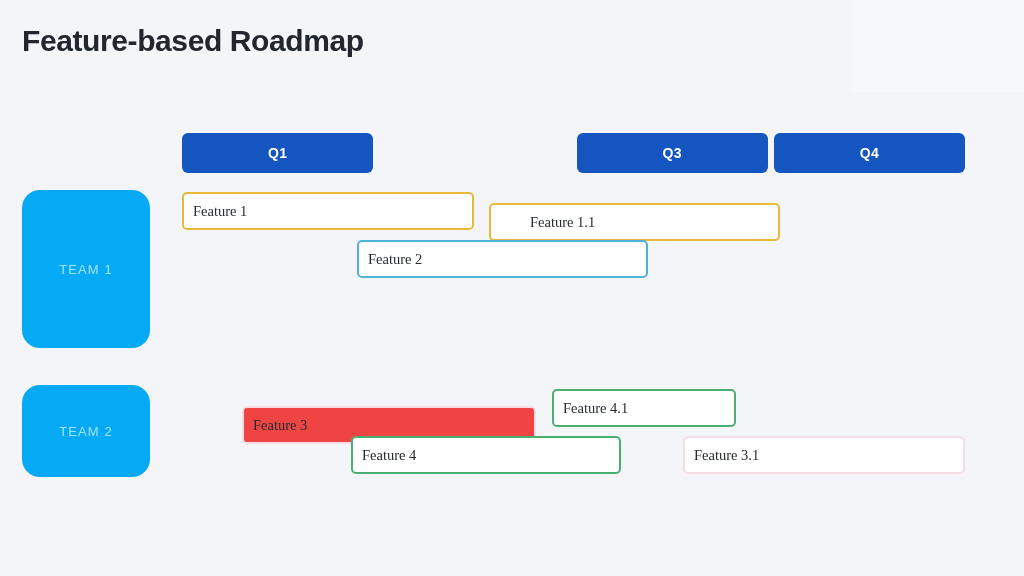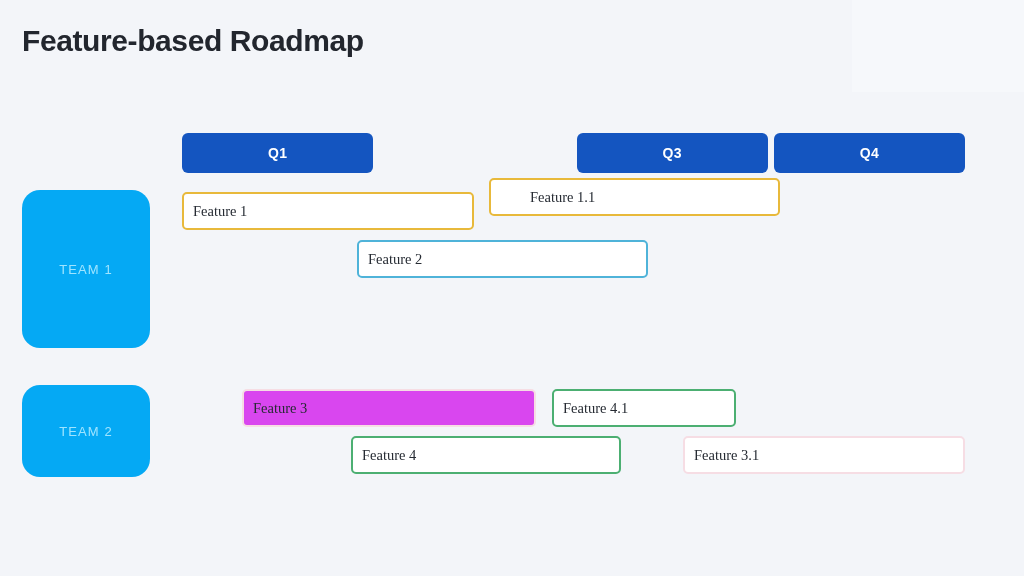--- a/index.html
+++ b/index.html
@@ -129,27 +129,27 @@
   </div>
 
   <div class="team-block team-2">
     <span>TEAM 2</span>
   </div>
 
   <div class="bars-layer" id="bars-layer">
       <div class="feature-bar" style="left: 182px; top: 192px; width: 292px; height: 38px; border-color: rgb(232, 185, 59); background: rgb(255, 255, 255);">
         <span>Feature 1</span>
       </div>
-      <div class="feature-bar" style="left: 489px; top: 178px; width: 291px; height: 38px; border-color: rgb(232, 185, 59); background: rgb(255, 255, 255); padding-left: 39px;">
+      <div class="feature-bar" style="left: 489px; top: 203px; width: 291px; height: 38px; border-color: rgb(232, 185, 59); background: rgb(255, 255, 255); padding-left: 39px;">
         <span>Feature 1.1</span>
       </div>
       <div class="feature-bar" style="left: 357px; top: 240px; width: 291px; height: 38px; border-color: rgb(79, 179, 217); background: rgb(255, 255, 255);">
         <span>Feature 2</span>
       </div>
-      <div class="feature-bar" style="left: 242px; top: 389px; width: 294px; height: 38px; border-color: rgb(246, 221, 228); background: #d946ef;">
+      <div class="feature-bar" style="left: 242px; top: 406px; width: 294px; height: 38px; border-color: rgb(246, 221, 228); background: #ef4444;">
         <span>Feature 3</span>
       </div>
       <div class="feature-bar" style="left: 552px; top: 389px; width: 184px; height: 38px; border-color: rgb(76, 175, 114); background: rgb(255, 255, 255);">
         <span>Feature 4.1</span>
       </div>
       <div class="feature-bar" style="left: 351px; top: 436px; width: 270px; height: 38px; border-color: rgb(76, 175, 114); background: rgb(255, 255, 255);">
         <span>Feature 4</span>
       </div>
       <div class="feature-bar" style="left: 683px; top: 436px; width: 282px; height: 38px; border-color: rgb(246, 221, 228); background: rgb(255, 255, 255);">
         <span>Feature 3.1</span>

